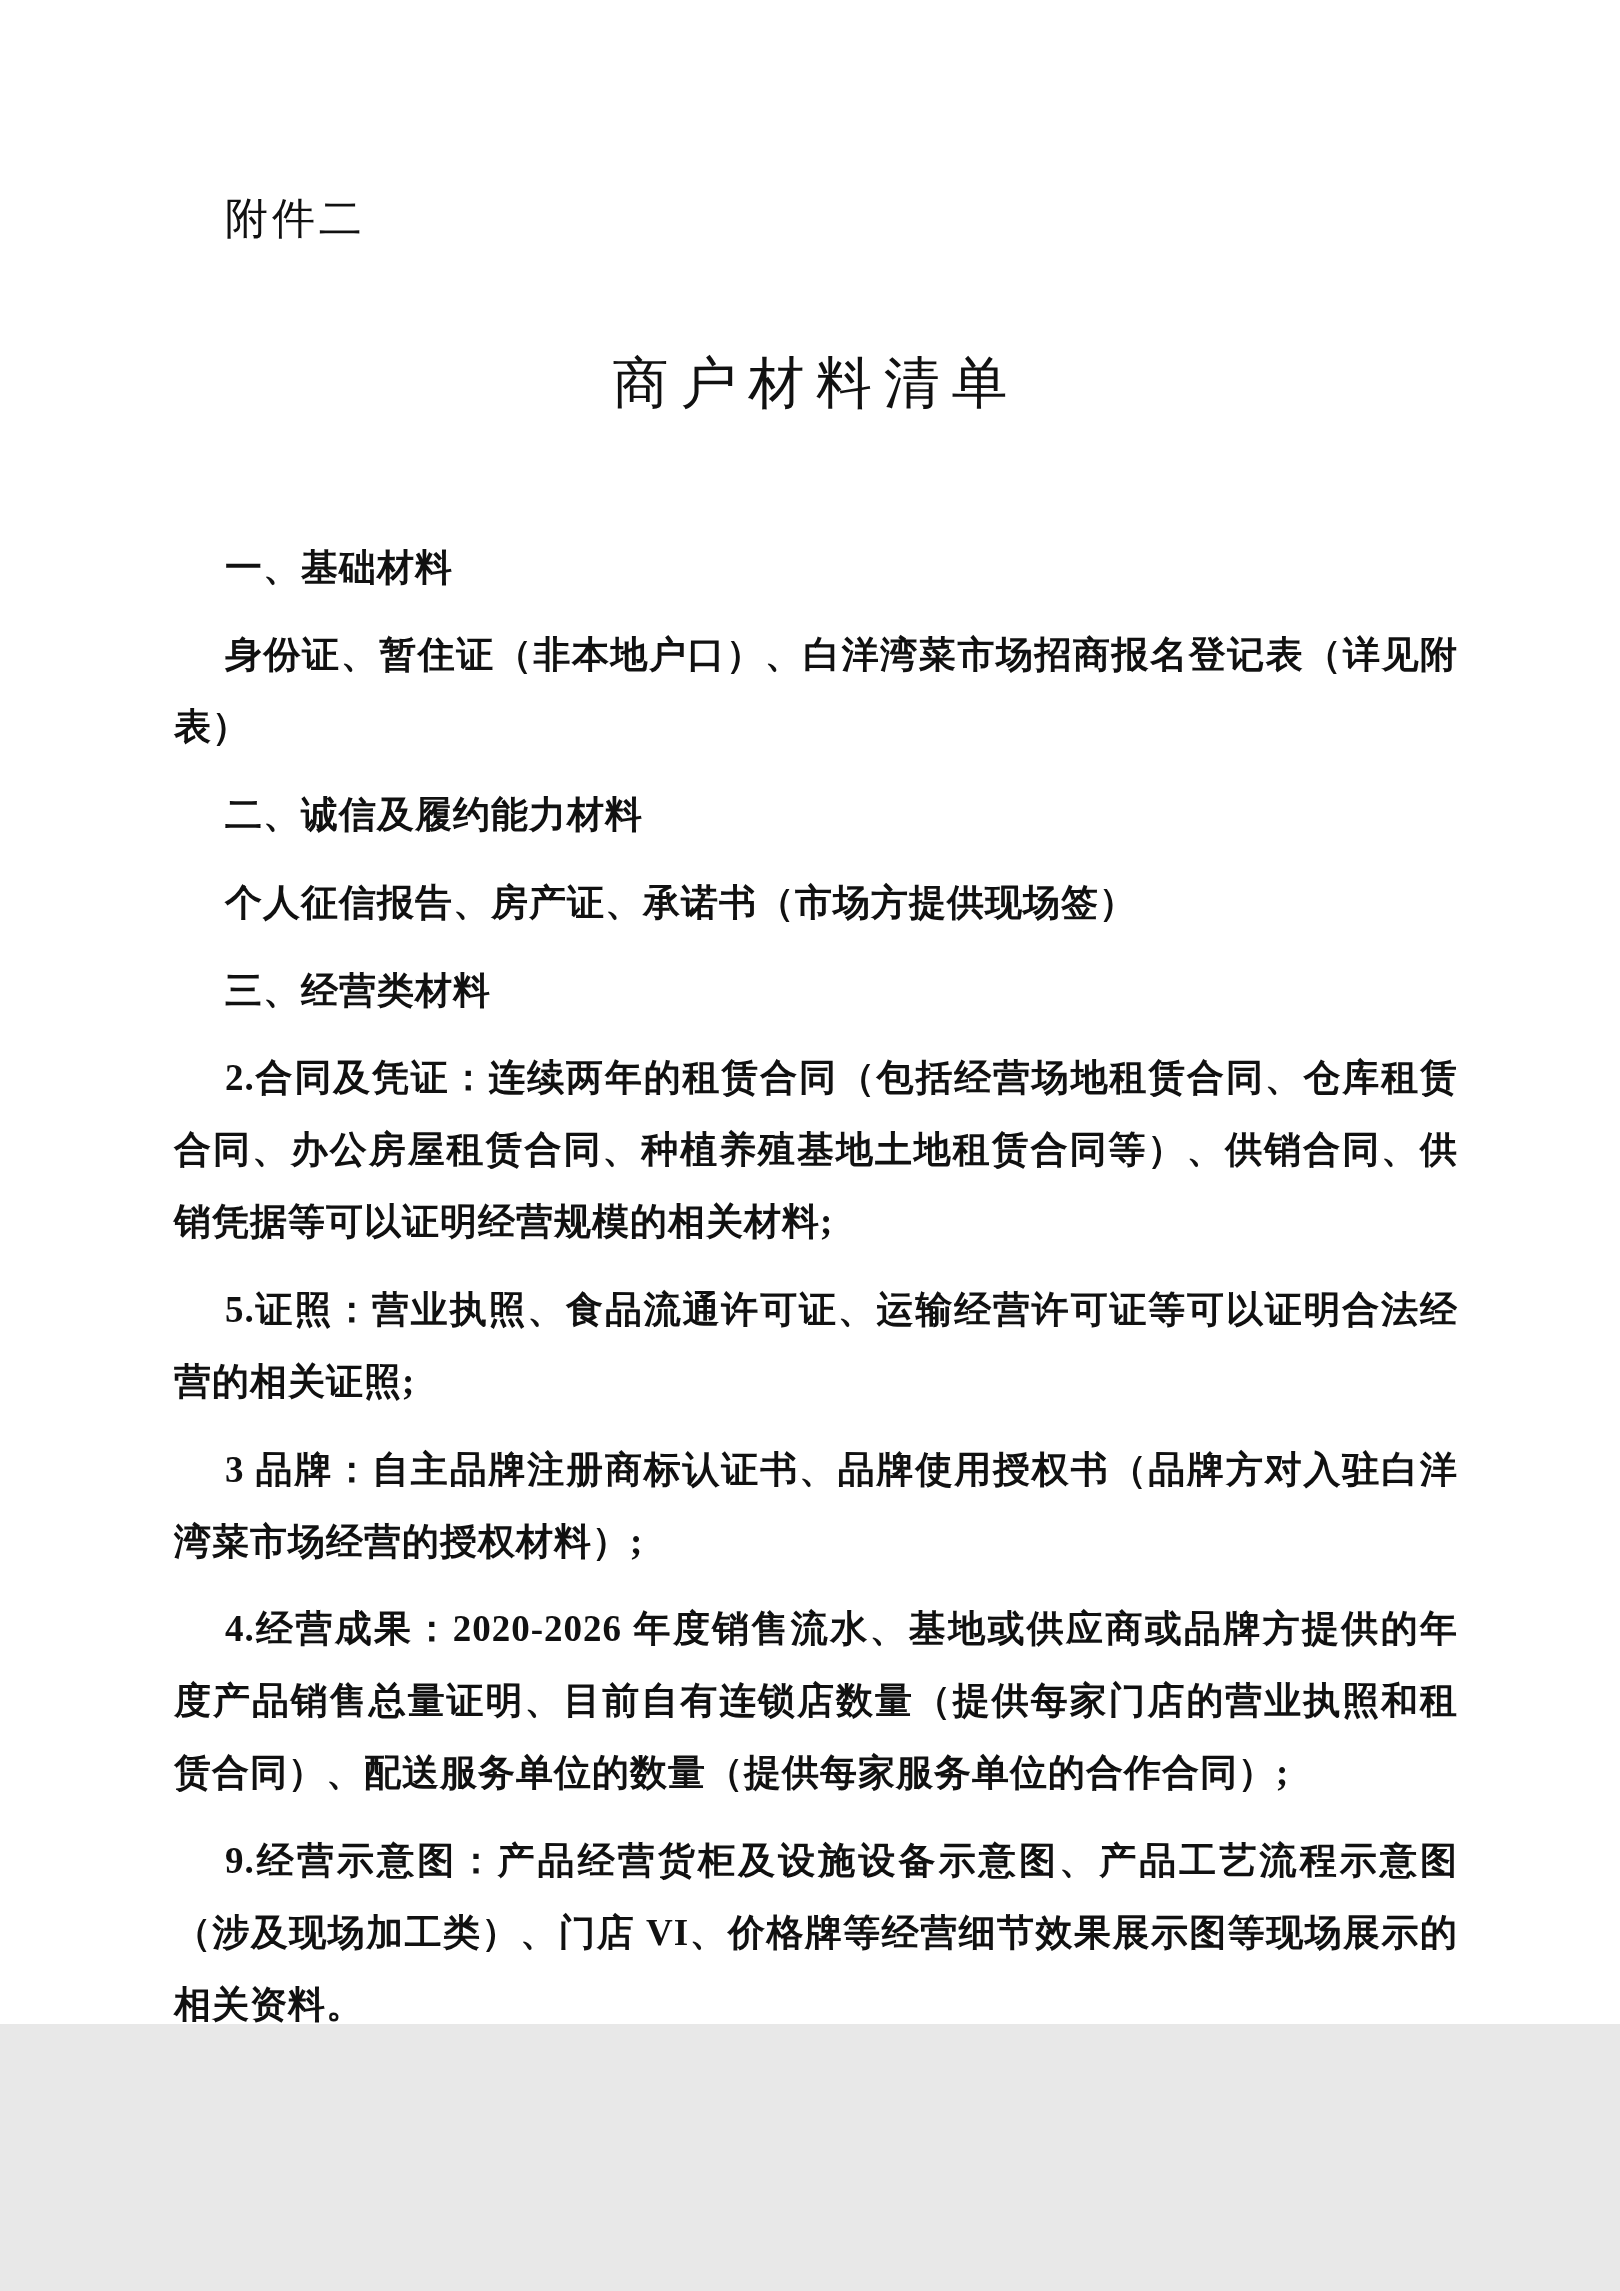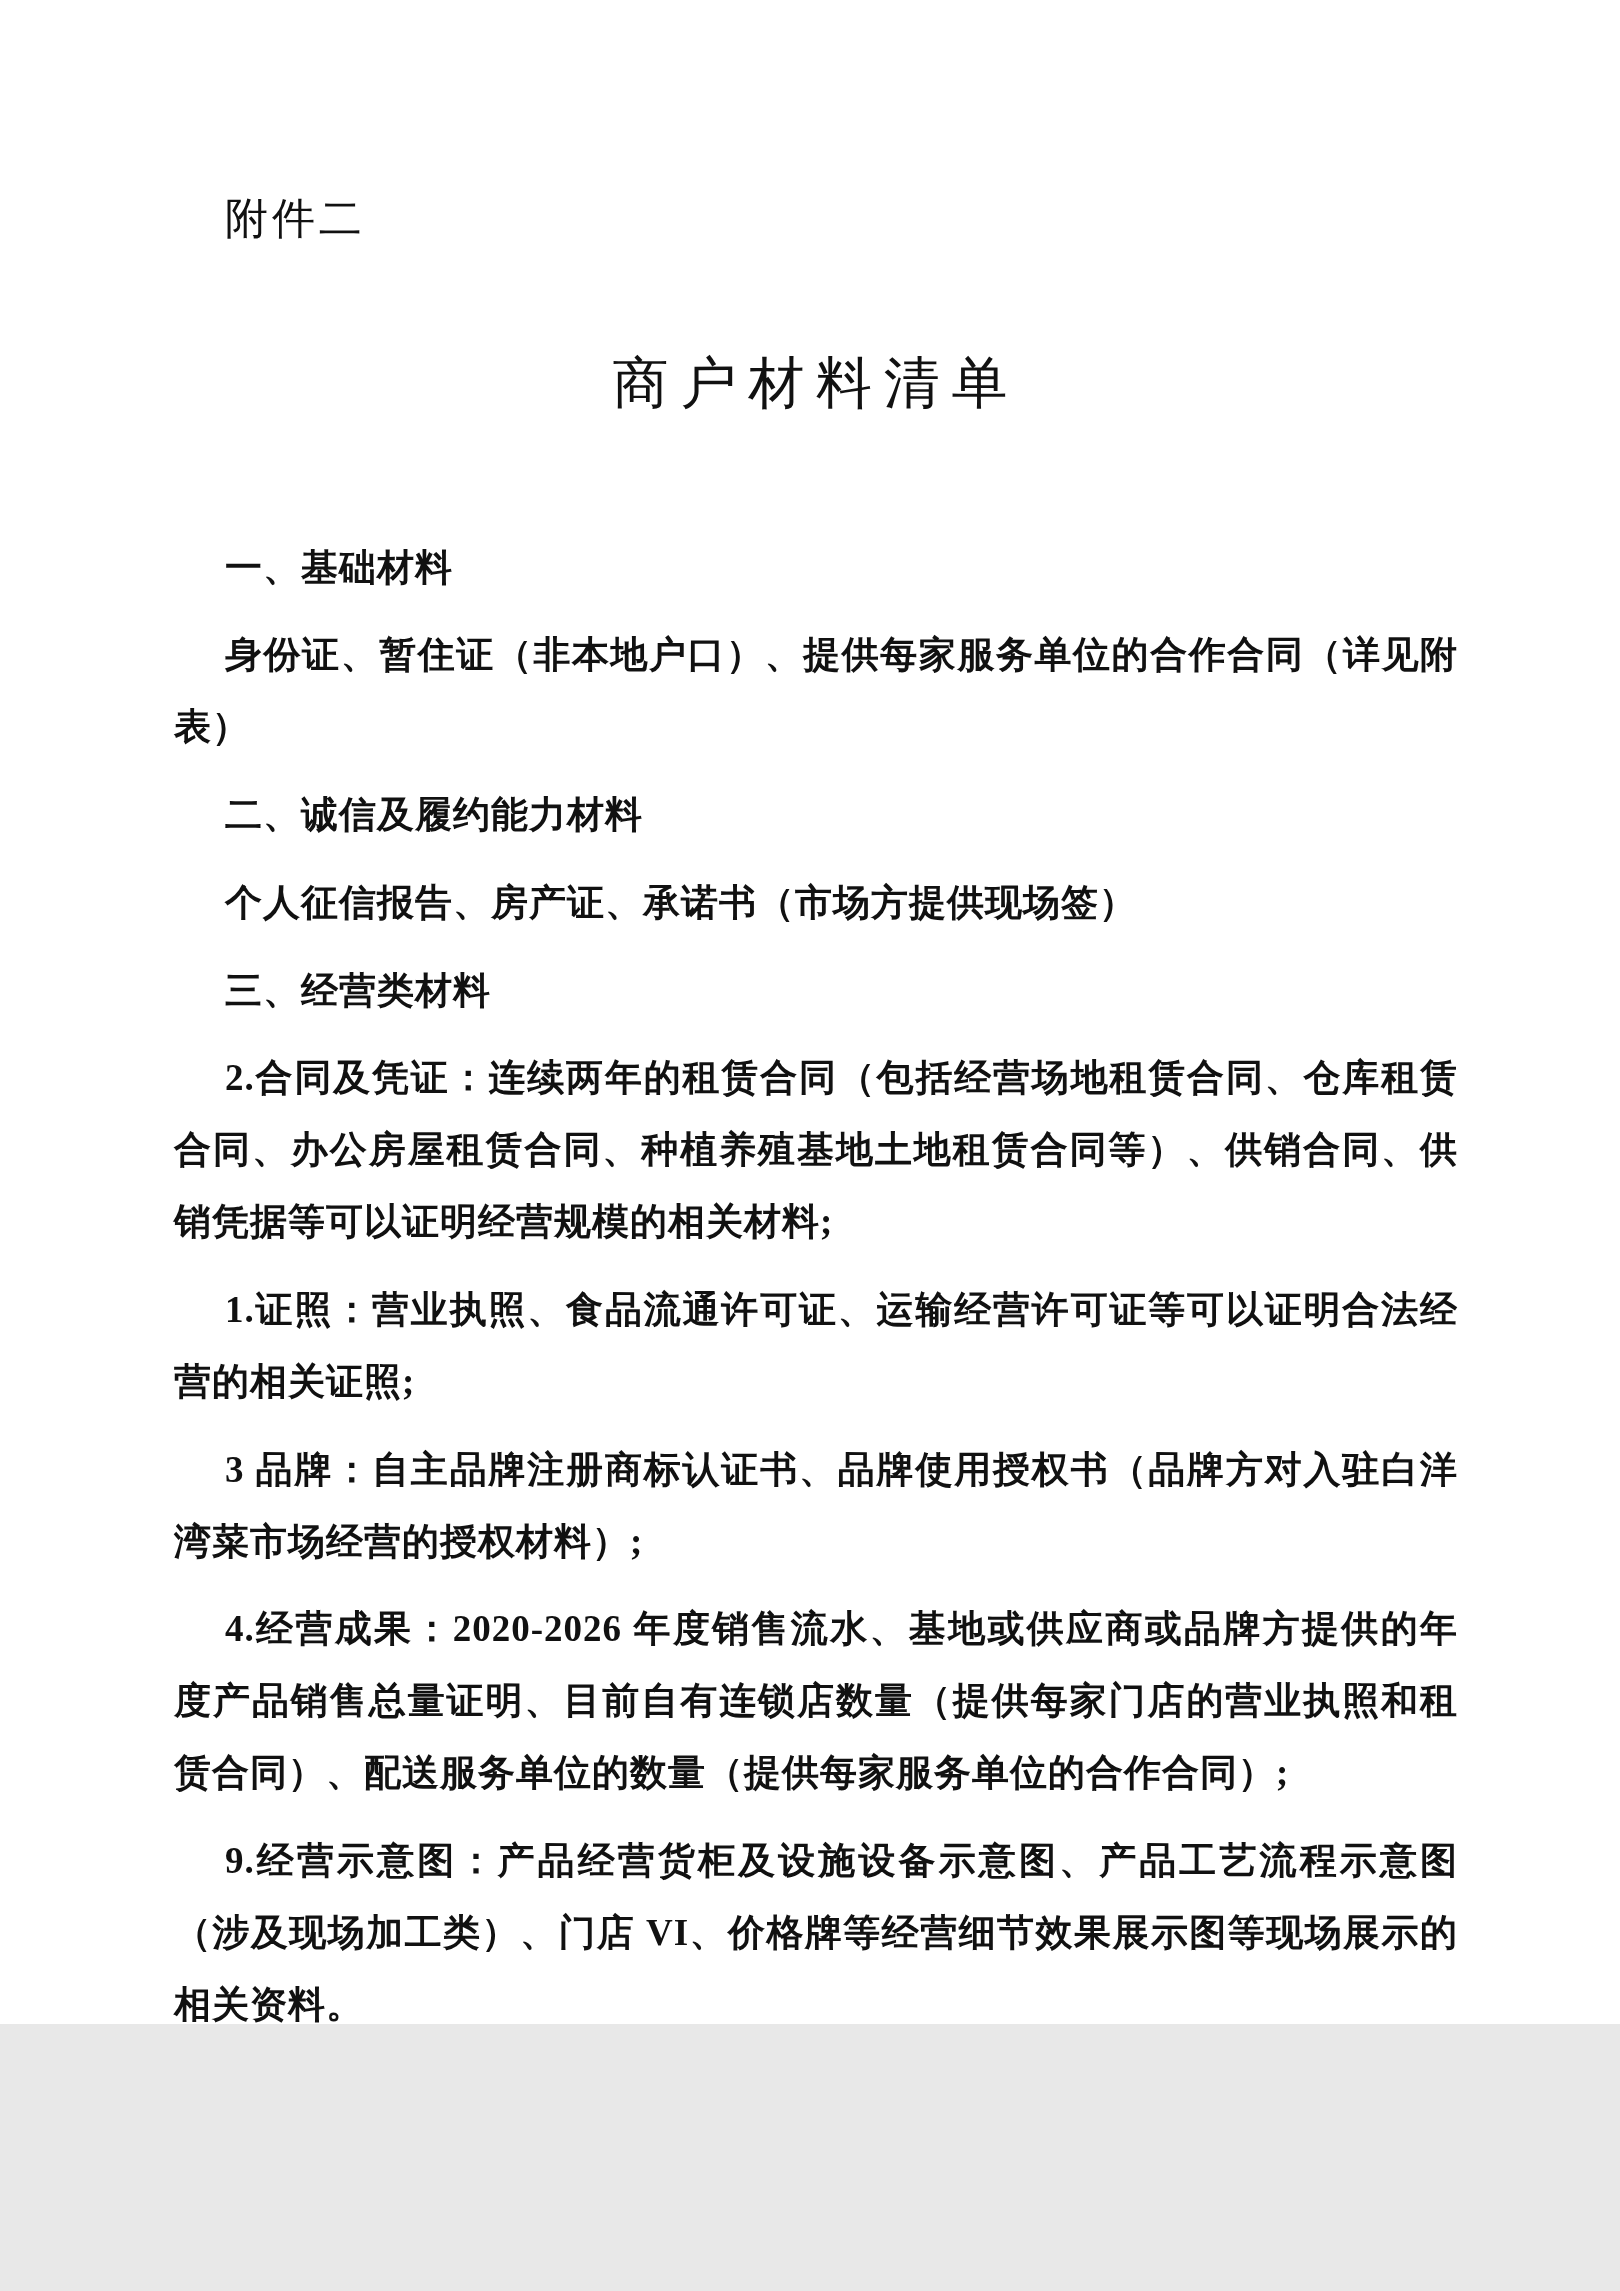--- a/index.html
+++ b/index.html
@@ -50,25 +50,25 @@
 <body>
 
 <div class="page">
 
   <div class="attachment-label">附件二</div>
 
   <h1 class="doc-title">商户材料清单</h1>
 
   <div class="body-text">
     <p>一、基础材料</p>
-    <p>身份证、暂住证（非本地户口）、提供每家服务单位的合作合同（详见附表）</p>
+    <p>身份证、暂住证（非本地户口）、白洋湾菜市场招商报名登记表（详见附表）</p>
     <p>二、诚信及履约能力材料</p>
     <p>个人征信报告、房产证、承诺书（市场方提供现场签）</p>
     <p>三、经营类材料</p>
     <p>2.合同及凭证：连续两年的租赁合同（包括经营场地租赁合同、仓库租赁合同、办公房屋租赁合同、种植养殖基地土地租赁合同等）、供销合同、供销凭据等可以证明经营规模的相关材料;</p>
-    <p>1.证照：营业执照、食品流通许可证、运输经营许可证等可以证明合法经营的相关证照;</p>
+    <p>5.证照：营业执照、食品流通许可证、运输经营许可证等可以证明合法经营的相关证照;</p>
     <p>3 品牌：自主品牌注册商标认证书、品牌使用授权书（品牌方对入驻白洋湾菜市场经营的授权材料）;</p>
     <p>4.经营成果：2020-2026 年度销售流水、基地或供应商或品牌方提供的年度产品销售总量证明、目前自有连锁店数量（提供每家门店的营业执照和租赁合同）、配送服务单位的数量（提供每家服务单位的合作合同）;</p>
     <p>9.经营示意图：产品经营货柜及设施设备示意图、产品工艺流程示意图（涉及现场加工类）、门店 VI、价格牌等经营细节效果展示图等现场展示的相关资料。</p>
   </div>
 
 </div>
 
 
 </body></html>

